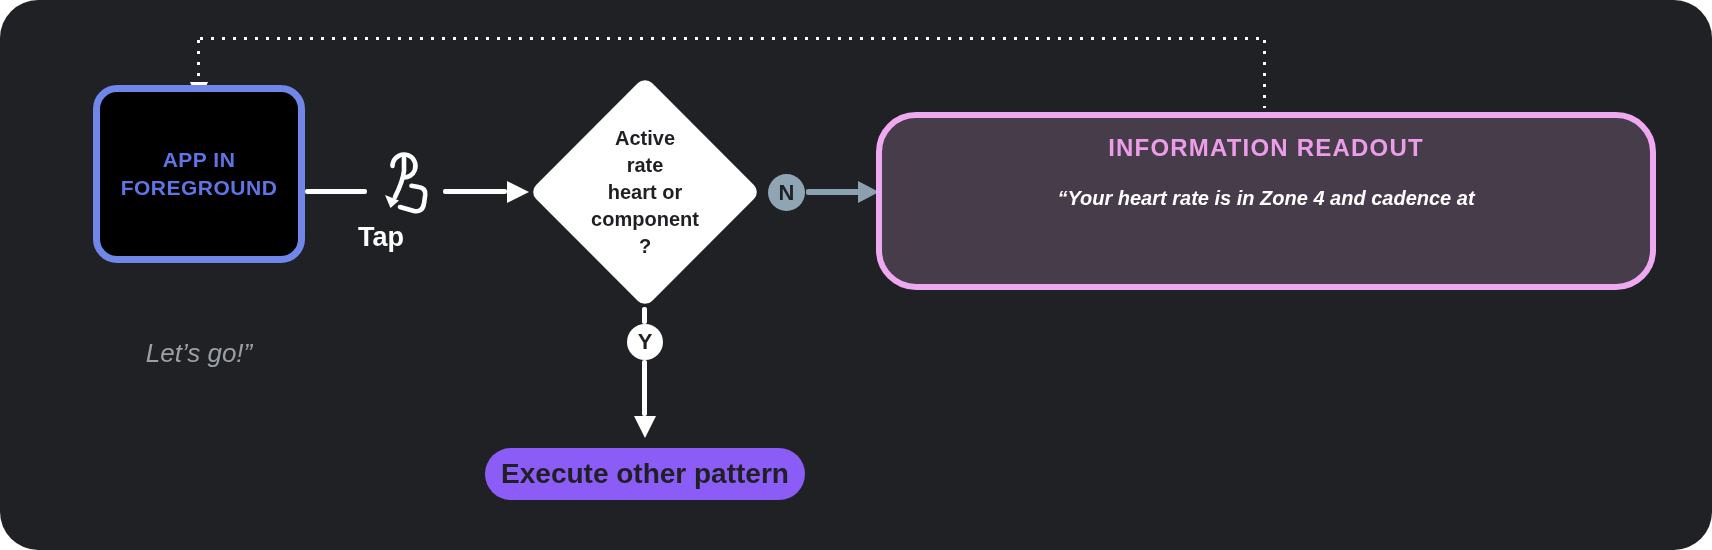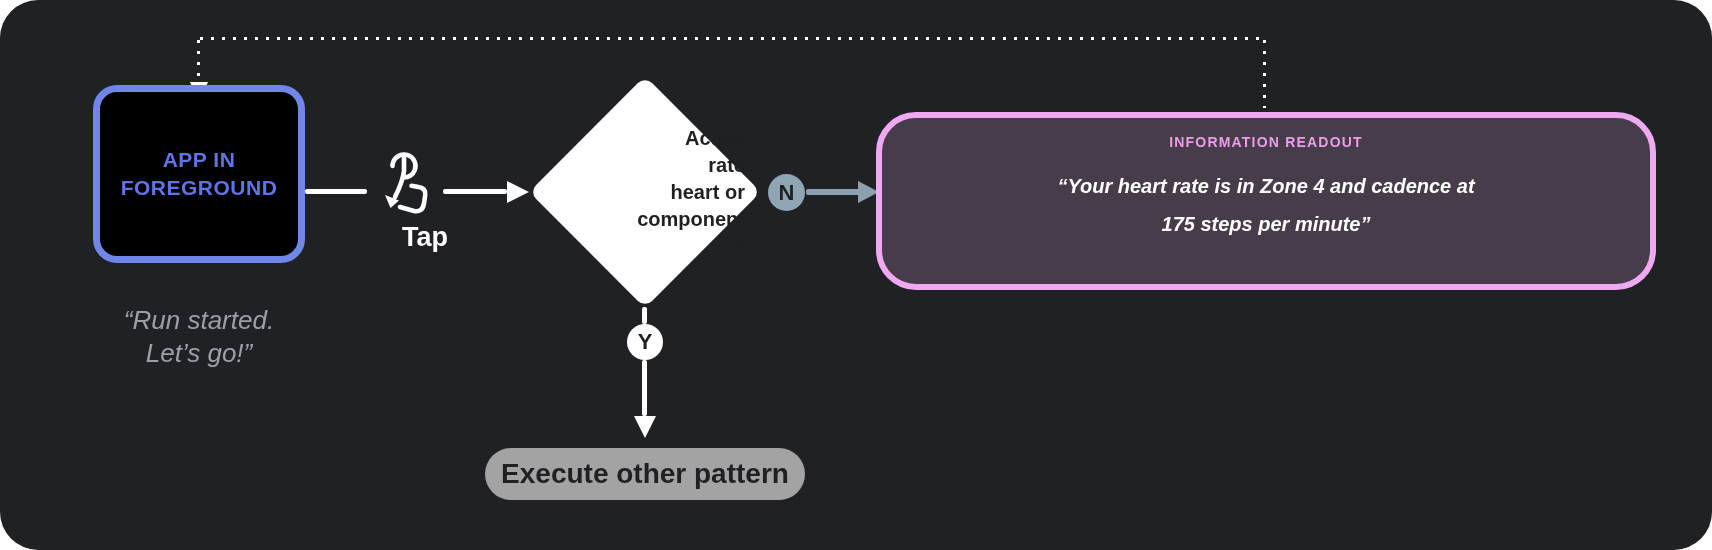--- a/index.html
+++ b/index.html
@@ -17,63 +17,63 @@
   .line-v{width:5px;background:#ffffff;border-radius:2px;}
   .head-right{width:0;height:0;border-top:11px solid transparent;border-bottom:11px solid transparent;border-left:22px solid #ffffff;}
   .head-down{width:0;height:0;border-left:11px solid transparent;border-right:11px solid transparent;border-top:22px solid #ffffff;}
 
   
   .app-box{left:93px;top:85px;width:212px;height:178px;box-sizing:border-box;background:#000000;border:7px solid #7086E8;border-radius:24px;display:flex;align-items:center;justify-content:center;text-align:center;}
   .app-box .lbl{color:#5F75E6;font-weight:bold;font-size:21px;letter-spacing:0.5px;line-height:28px;}
   .caption{left:49px;top:304px;width:300px;text-align:center;color:#9AA0A6;font-style:italic;font-size:26px;line-height:33px;}
 
   
-  .tap-label{left:358px;top:222px;width:90px;text-align:right;color:#ffffff;font-weight:bold;font-size:27px;}
+  .tap-label{left:358px;top:222px;width:90px;text-align:left;color:#ffffff;font-weight:bold;font-size:27px;}
 
   
   .diamond{left:563px;top:110px;width:164px;height:164px;background:#ffffff;border-radius:10px;transform:rotate(45deg);}
-  .diamond-text{left:545px;top:125px;width:200px;text-align:right;color:#1F2023;font-weight:bold;font-size:20px;line-height:27px;}
+  .diamond-text{left:545px;top:125px;width:200px;text-align:center;color:#1F2023;font-weight:bold;font-size:20px;line-height:27px;}
 
   
   .badge{border-radius:50%;display:flex;align-items:center;justify-content:center;font-weight:bold;font-size:22px;color:#1F2023;}
   .badge-n{left:768px;top:174px;width:37px;height:37px;background:#90A5B3;}
   .badge-y{left:627px;top:324px;width:36px;height:36px;background:#ffffff;}
 
   
   .gray-line{left:806px;top:189px;width:54px;height:6px;background:#8CA1AF;border-radius:2px;}
   .gray-head{left:858px;top:181px;width:0;height:0;border-top:11px solid transparent;border-bottom:11px solid transparent;border-left:21px solid #8CA1AF;}
 
   
   .readout{left:876px;top:112px;width:780px;height:178px;box-sizing:border-box;background:#473C4A;border:6px solid #EFA9F0;border-radius:40px;text-align:center;}
-  .readout .title{margin-top:16px;color:#EC9DE9;font-weight:bold;font-size:14px;letter-spacing:1.2px;}
+  .readout .title{margin-top:16px;color:#EC9DE9;font-weight:bold;font-size:24px;letter-spacing:1.2px;}
   .readout .quote{margin-top:17px;color:#ffffff;font-weight:bold;font-style:italic;font-size:20px;line-height:38px;}
 
   
-  .pill{left:485px;top:448px;width:320px;height:52px;background:#a3a3a3;border-radius:26px;display:flex;align-items:center;justify-content:center;}
+  .pill{left:485px;top:448px;width:320px;height:52px;background:#8b5cf6;border-radius:26px;display:flex;align-items:center;justify-content:center;}
   .pill span{color:#1F2023;font-weight:bold;font-size:28px;}
 </style>
 </head>
 <body>
 
 <div class="stage">
   <div class="canvas"></div>
 
   <div class="abs dot-h" style="left:200px;top:37px;width:1066px;"></div>
   <div class="abs dot-v" style="left:197px;top:40px;height:42px;"></div>
   <div class="abs tri-down-white" style="left:190px;top:82px;"></div>
   <div class="abs dot-v" style="left:1263px;top:40px;height:68px;"></div>
 
   <div class="abs app-box">
     <div class="lbl">
       <span>APP IN</span><br>
       <span>FOREGROUND</span>
     </div>
   </div>
   <div class="abs caption">
-    <span>“Run started.</span><br>
+    <br>
     <span>Let’s go!”</span>
   </div>
 
   <div class="abs line-h" style="left:305px;top:189px;width:62px;"></div>
 
   <svg class="abs" style="left:377px;top:150px;" width="52" height="70" viewBox="0 0 52 70">
     <g fill="none" stroke="#ffffff" stroke-width="4.6" stroke-linecap="round" stroke-linejoin="round">
       <circle cx="27" cy="16" r="11.5" stroke-dasharray="15 17 60" transform="rotate(20 27 16)"></circle>
       <path d="M 27,8 L 27,21 C 26,30 22,39 18,47"></path>
       <path d="M 23,57 L 37,61 Q 45.5,62.5 47,53.5 L 48.2,45 Q 49,38 41.5,37 L 34.5,35.8"></path>
@@ -97,21 +97,20 @@
   <div class="abs badge badge-n">
     <span>N</span>
   </div>
   <div class="abs gray-line"></div>
   <div class="abs gray-head"></div>
 
   <div class="abs readout">
     <div class="title">INFORMATION READOUT</div>
     <div class="quote">
       <span>“Your heart rate is in Zone 4 and cadence at</span><br>
-      <span>175 steps per minute”</span>
     </div>
   </div>
 
   <div class="abs line-v" style="left:642px;top:307px;height:17px;"></div>
   <div class="abs badge badge-y">
     <span>Y</span>
   </div>
   <div class="abs line-v" style="left:642px;top:360px;height:56px;"></div>
   <div class="abs head-down" style="left:634px;top:416px;"></div>
 

